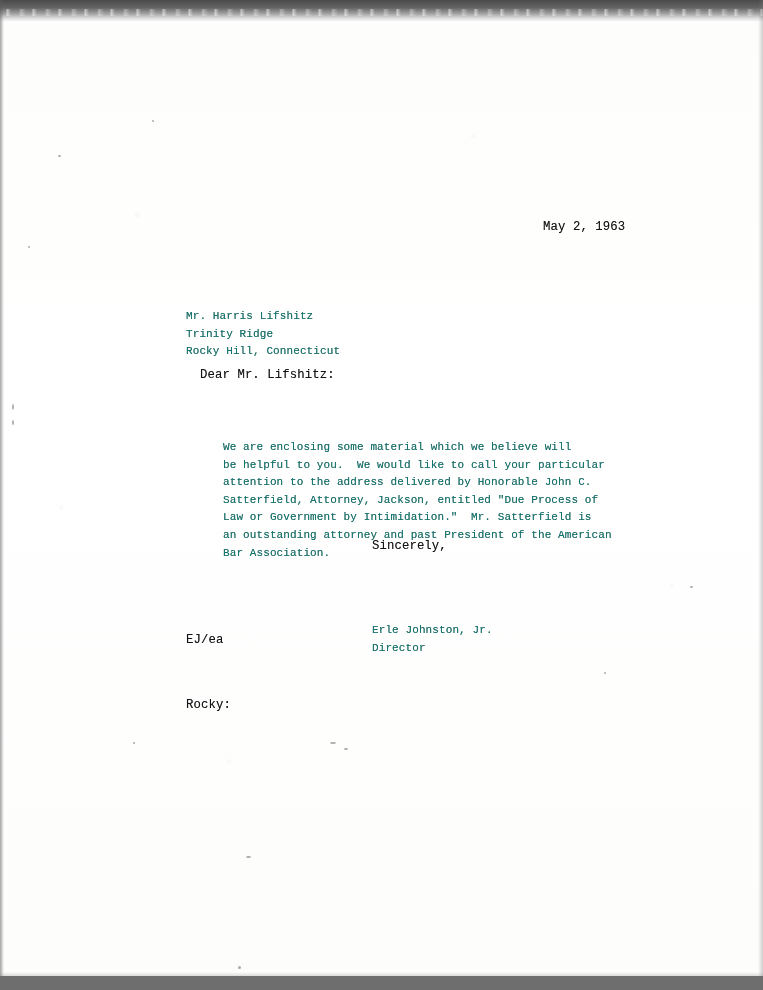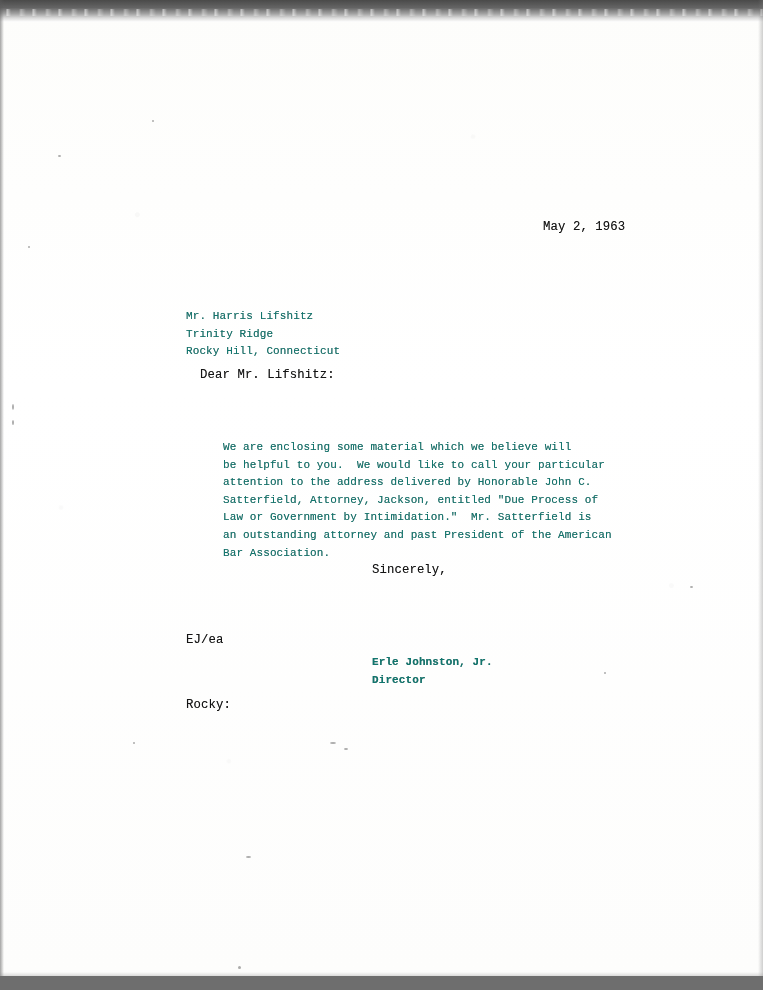--- a/index.html
+++ b/index.html
@@ -105,22 +105,22 @@
     line-height: 17.6px;
     letter-spacing: 0.1px;
     color: #0f766e;
     text-shadow: 0 0 0.6px rgba(0,0,0,0.45);
   }
   #date      { left: 543px; top: 219px; }
   #addressee { left: 186px; top: 308px; }
   #salutation{ left: 200px; top: 367px; }
   #para1     { left: 186px; top: 398px; }
   #para2     { left: 186px; top: 439px; margin-left: 37px; }
-  #closing   { left: 372px; top: 562px; text-align: right; }
-  #sig-block { left: 372px; top: 654px; font-weight: bold; }
+  #closing   { left: 372px; top: 538px; text-align: right; }
+  #sig-block { left: 372px; top: 622px; }
   #initials  { left: 186px; top: 632px; }
   #encl      { left: 186px; top: 697px; }
 
   
   .speck {
     position: absolute;
     background: rgba(70,70,70,0.45);
     border-radius: 50%;
   }
 </style>

